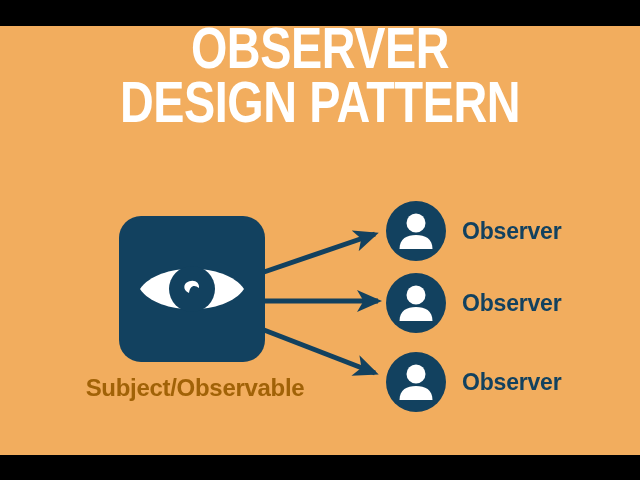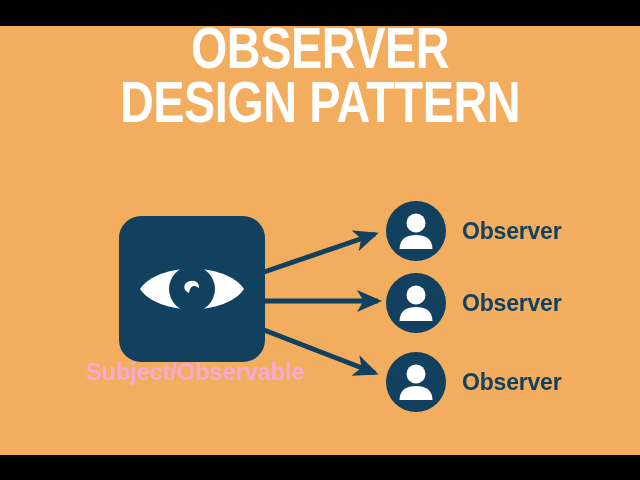--- a/index.html
+++ b/index.html
@@ -82,24 +82,24 @@
     border-radius: 22px;
     display: flex;
     align-items: center;
     justify-content: center;
   }
   .eye-icon { display: block; }
 
   .subject-label {
     position: absolute;
     left: 55px;
-    top: 358px;
+    top: 374px;
     width: 280px;
     text-align: center;
-    color: #f9a8d4;
+    color: #a16207;
     font-size: 24px;
     font-weight: 700;
     letter-spacing: -0.3px;
     white-space: nowrap;
     z-index: 20;
   }
 
   
   .arrows {
     position: absolute;

